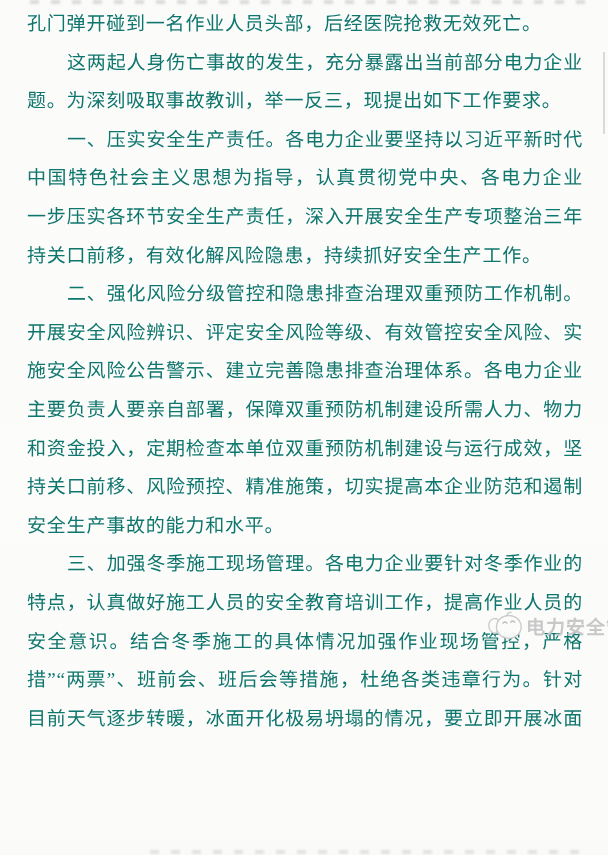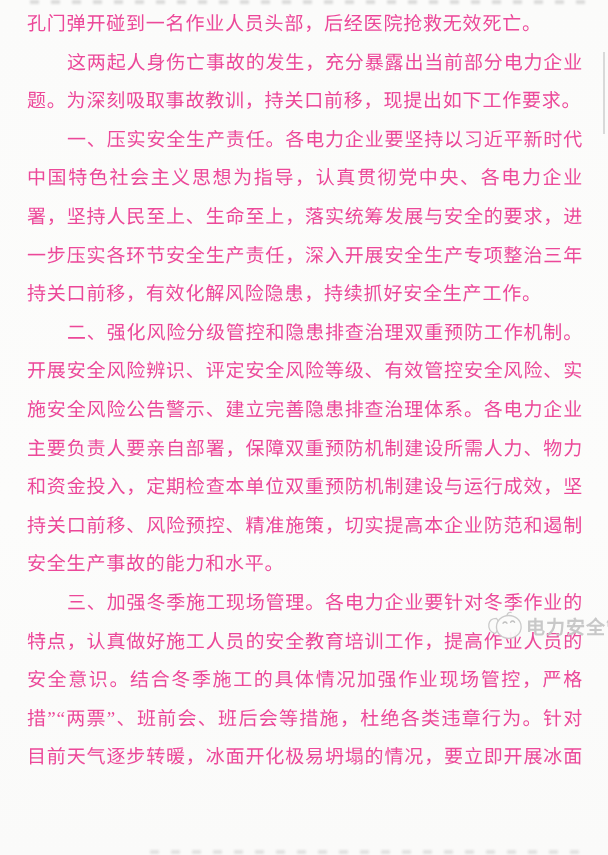--- a/index.html
+++ b/index.html
@@ -7,21 +7,21 @@
     width: 608px; height: 855px;
     overflow: hidden; position: relative;
     background: linear-gradient(180deg, #fbfbfa 0%, #fcfcfb 60%, #fafaf9 100%);
     font-family: "Liberation Serif", "DejaVu Serif", serif;
   }
   .page { position: absolute; inset: 0; }
 
   
   .textblock {
     position: absolute; top: 5px; left: 27px; width: 556px;
-    color: #ec4899;
+    color: #0f766e;
     font-family: Liberation Serif, serif;
   }
   .line {
     height: 38.6px; line-height: 38.6px;
     font-size: 19px; letter-spacing: 0.8px;
     overflow: hidden; white-space: normal;
     text-align: justify;
   }
   .line.full { text-align-last: justify; }
   .line.indent { text-indent: 40px; }
@@ -61,24 +61,23 @@
 </head>
 <body>
 
 <div class="page">
 
   <div class="edge-peek top"></div>
 
   <div class="textblock">
       <div class="line">孔门弹开碰到一名作业人员头部，后经医院抢救无效死亡。</div>
       <div class="line full indent">这两起人身伤亡事故的发生，充分暴露出当前部分电力企业</div>
-      <div class="line">题。为深刻吸取事故教训，持关口前移，现提出如下工作要求。</div>
+      <div class="line">题。为深刻吸取事故教训，举一反三，现提出如下工作要求。</div>
       <div class="line full indent">一、压实安全生产责任。各电力企业要坚持以习近平新时代</div>
       <div class="line full">中国特色社会主义思想为指导，认真贯彻党中央、各电力企业</div>
-      <div class="line full">署，坚持人民至上、生命至上，落实统筹发展与安全的要求，进</div>
       <div class="line full">一步压实各环节安全生产责任，深入开展安全生产专项整治三年</div>
       <div class="line">持关口前移，有效化解风险隐患，持续抓好安全生产工作。</div>
       <div class="line full indent">二、强化风险分级管控和隐患排查治理双重预防工作机制。</div>
       <div class="line full">开展安全风险辨识、评定安全风险等级、有效管控安全风险、实</div>
       <div class="line full">施安全风险公告警示、建立完善隐患排查治理体系。各电力企业</div>
       <div class="line full">主要负责人要亲自部署，保障双重预防机制建设所需人力、物力</div>
       <div class="line full">和资金投入，定期检查本单位双重预防机制建设与运行成效，坚</div>
       <div class="line full">持关口前移、风险预控、精准施策，切实提高本企业防范和遏制</div>
       <div class="line">安全生产事故的能力和水平。</div>
       <div class="line full indent">三、加强冬季施工现场管理。各电力企业要针对冬季作业的</div>

